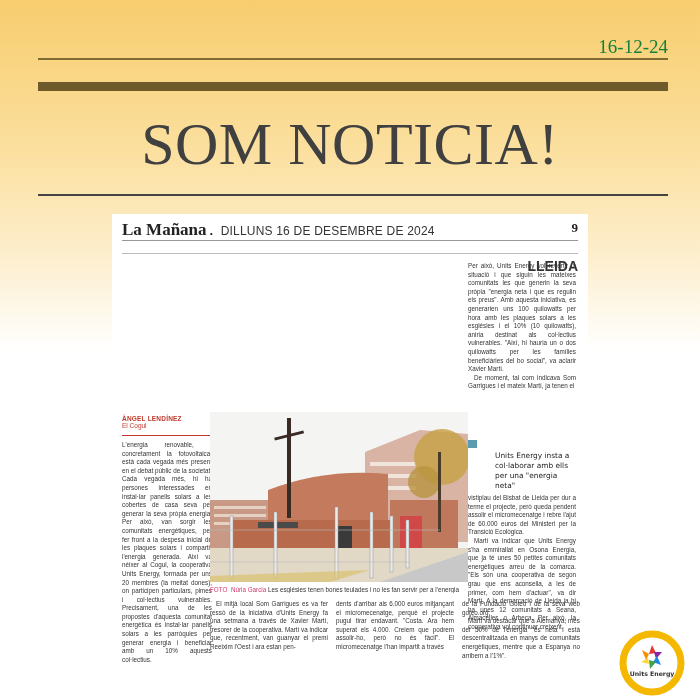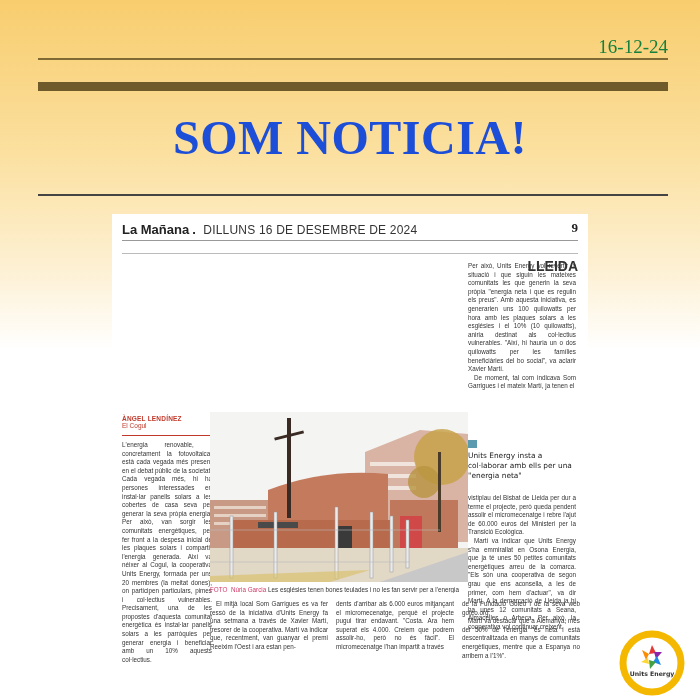--- a/index.html
+++ b/index.html
@@ -10,32 +10,32 @@
     font-family: "Liberation Sans", sans-serif;
   }
   .date {
     position: absolute; top: 36px; right: 32px;
     font-family: "Liberation Serif", serif; font-size: 19px; color: #15803d;
   }
   .rule-thin { position: absolute; left: 38px; right: 32px; top: 58px; height: 2px; background: #7e6a32; }
   .rule-thick { position: absolute; left: 38px; right: 32px; top: 82px; height: 9px; background: #6e5a2a; }
   .banner-title {
     position: absolute; left: 0; right: 0; top: 110px; text-align: center;
-    font-family: "Liberation Serif", serif; font-weight: bold; font-size: 48px;
-    color: #1d4ed8; letter-spacing: 0.5px;
+    font-family: "Liberation Serif", serif; font-weight: normal; font-size: 60px;
+    color: #404040; letter-spacing: 0.5px;
   }
   .rule-under { position: absolute; left: 38px; right: 32px; top: 194px; height: 2px; background: #444; }
 
   
   .clip {
     position: absolute; left: 112px; top: 214px; width: 476px; height: 486px;
     background: #fff; overflow: hidden;
   }
   .np-head { position: absolute; left: 10px; top: 6px; right: 10px; height: 20px; }
-  .np-name { font-family: Liberation Sans, sans-serif; font-weight: bold; font-size: 13px; color: #222; text-align: right; }
+  .np-name { font-family: Liberation Serif, serif; font-weight: bold; font-size: 17px; color: #222; text-align: right; }
   .np-dot { font-weight: bold; font-size: 13px; color: #222; margin: 0 3px; }
   .np-date { font-size: 12px; color: #333; letter-spacing: 0.2px; }
   .np-page { position: absolute; right: 0; top: 0; font-family: "Liberation Serif", serif; font-weight: bold; font-size: 13px; color: #222; }
   .np-rule { position: absolute; left: 10px; right: 10px; top: 26px; height: 1px; background: #999; }
   .np-section { position: absolute; right: 10px; top: 44px; font-size: 14px; font-weight: bold; color: #333; margin-left: 48px; }
   .np-rule2 { position: absolute; left: 10px; right: 10px; top: 39px; height: 1px; background: #bbb; }
 
   .headline {
     position: absolute; left: 10px; top: 42px; width: 340px;
     font-family: "DejaVu Serif", serif; font-weight: bold; font-size: 24.5px; line-height: 31px;
@@ -61,21 +61,21 @@
   .colB2 { left: 236px; top: 372px; width: 112px; }
   .colB3 { left: 354px; top: 372px; width: 112px; }
   .colB1 { left: 98px; top: 372px; }
   .col-text p { text-indent: 6px; }
   .col-text p.first { text-indent: 0; }
 
   .pull {
     position: absolute; left: 356px; top: 226px; width: 110px;
   }
   .pull .sq { width: 9px; height: 8px; background: #5a9bb0; margin-bottom: 3px; }
-  .pull .txt { font-family: "DejaVu Sans", sans-serif; font-size: 7.4px; line-height: 10px; color: #222; }
+  .pull .txt { font-family: "DejaVu Sans", sans-serif; font-size: 7.4px; line-height: 10px; color: #222; padding-left: 27px; }
 
   .photo {
     position: absolute; left: 98px; top: 198px; width: 258px; height: 170px; overflow: hidden;
     background: #f2f2f2;
   }
   .caption {
     position: absolute; left: 98px; top: 372px; width: 258px;
     font-size: 6.3px; color: #333; white-space: nowrap; overflow: hidden;
   }
   .caption .credit { color: #d33b6a; }

